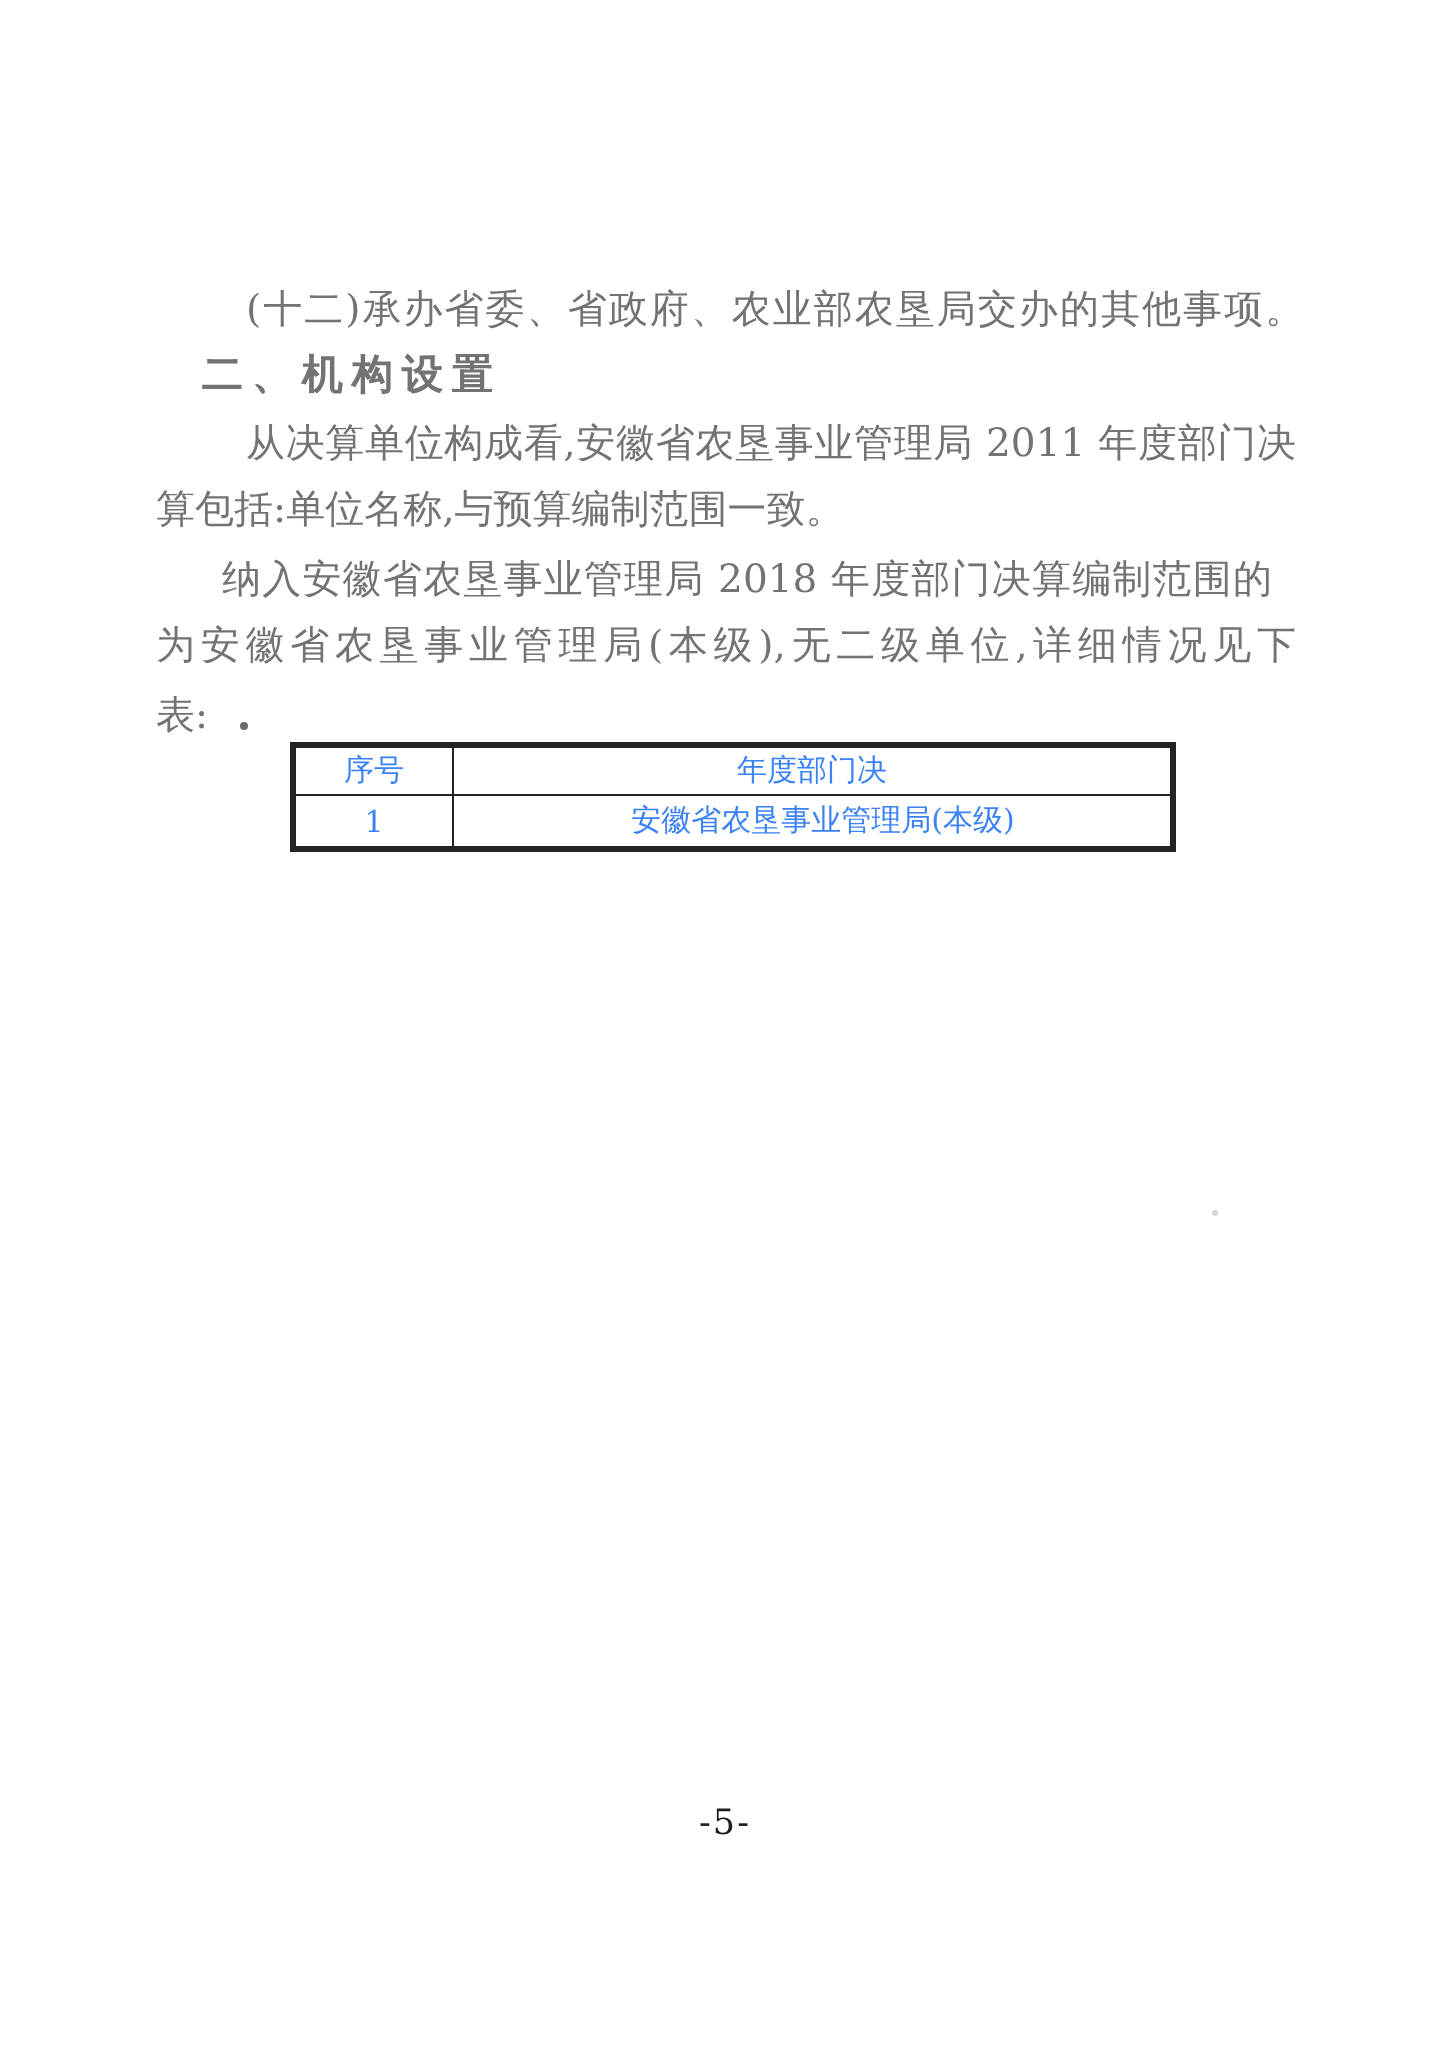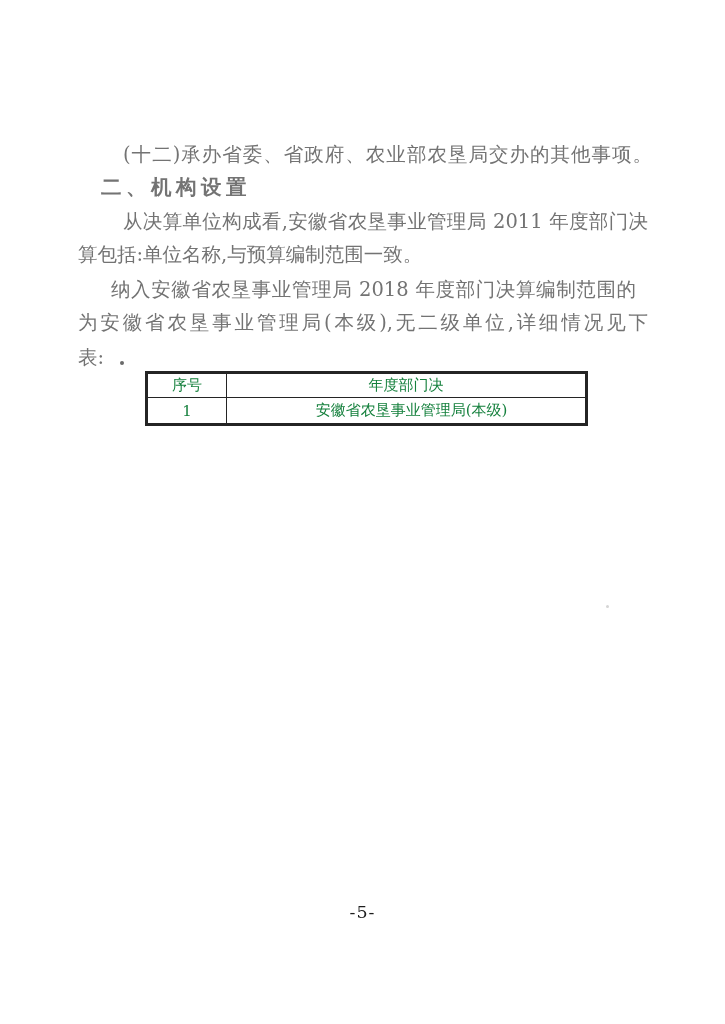--- a/index.html
+++ b/index.html
@@ -44,21 +44,21 @@
 
   .org-table {
     position: absolute;
     left: 145px;
     top: 371px;
     width: 443px;
     border-collapse: collapse;
     table-layout: fixed;
     border: 3px solid #242424;
     font-size: 15px;
-    color: #15803d;
+    color: #3b82f6;
   }
   .org-table th, .org-table td {
     border: 1px solid #242424;
     padding: 0;
     vertical-align: middle;
     text-align: center;
     font-weight: normal;
     overflow: hidden;
     white-space: nowrap;
   }

